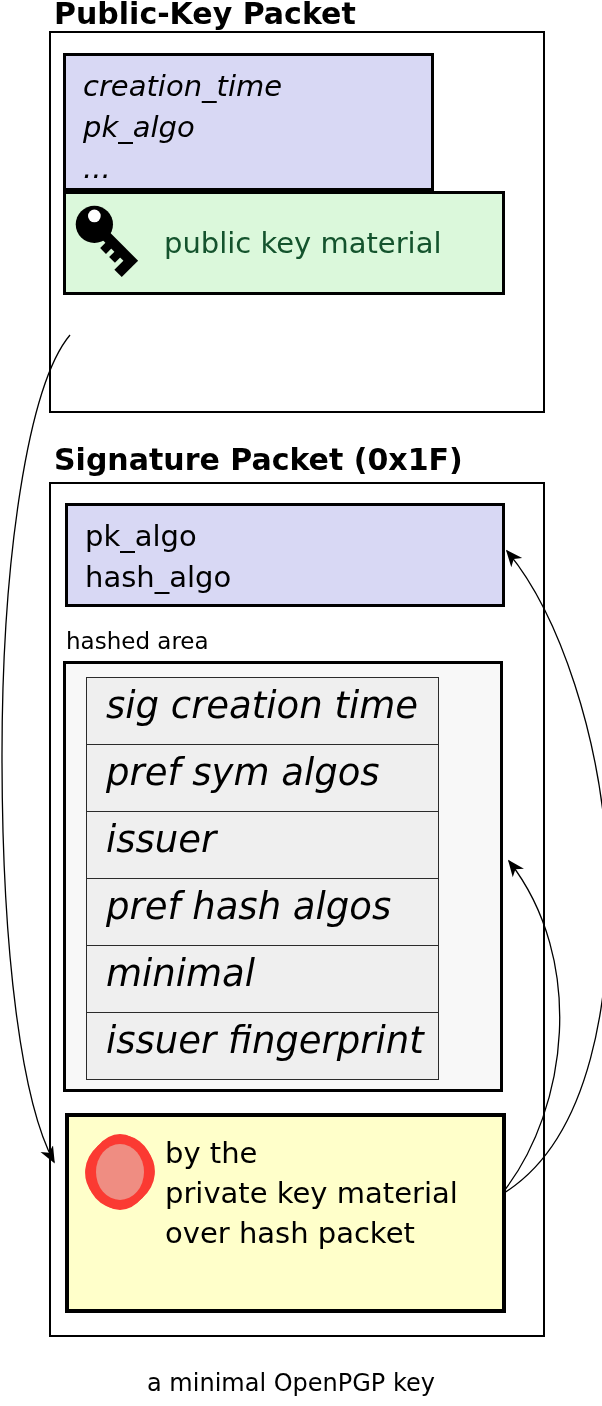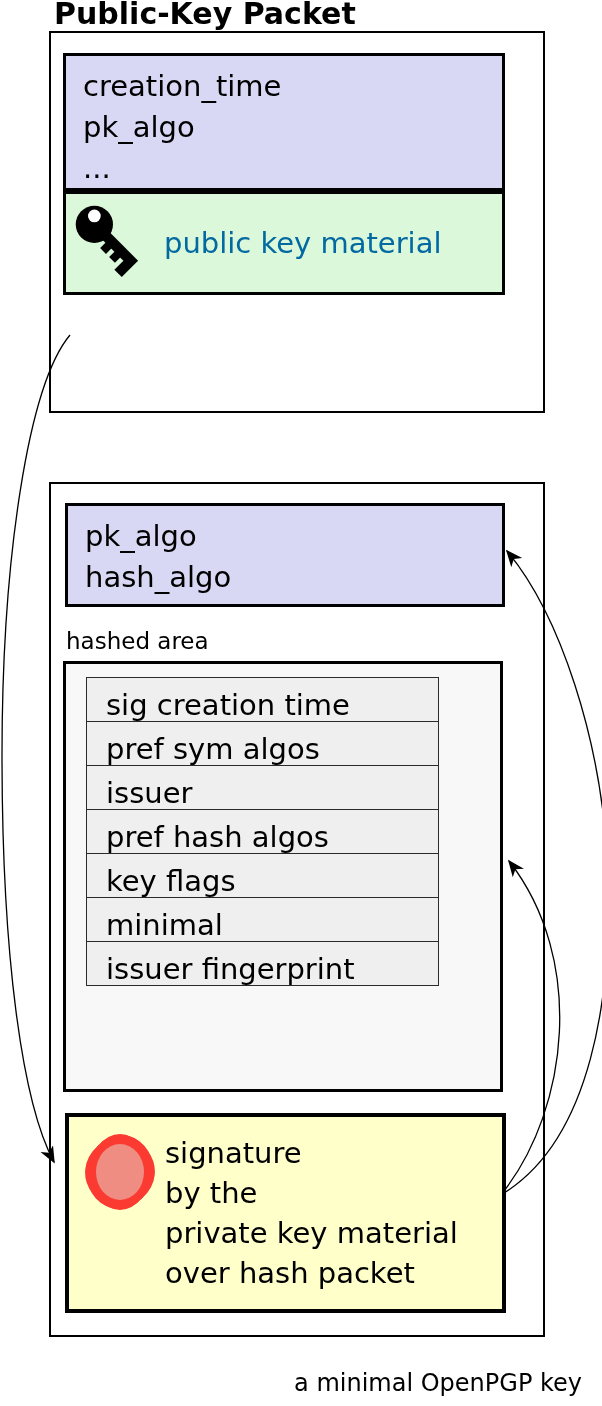--- a/index.html
+++ b/index.html
@@ -19,108 +19,107 @@
   }
   .hdrbox {
     position:absolute; background:#d8d8f4; border:3px solid #000;
     box-sizing:border-box; font-size:29px; line-height:41px;
     padding:10px 0 0 17px;
   }
   .matbox {
     position:absolute; background:#dbf8db; border:3px solid #000;
     box-sizing:border-box; display:flex; align-items:center;
   }
-  .matlabel { color:#0369a1; font-size:29px; margin-left:10px; }
+  .matlabel { color:#14532d; font-size:29px; margin-left:10px; }
   .arealabel { position:absolute; font-size:23px; }
   .hashedbox {
     position:absolute; background:#f8f8f8; border:3px solid #000;
     box-sizing:border-box;
   }
   .rows { position:absolute; }
   .row {
-    box-sizing:border-box; width:353px; height:45px; background:#efefef;
+    box-sizing:border-box; width:353px; height:68px; background:#efefef;
     border:1px solid #2b2b2b; margin-top:-1px;
-    font-size:29px; line-height:55px; padding-left:19px;
-    white-space:nowrap; overflow:hidden;
+    font-size:37px; line-height:55px; padding-left:19px;
+    white-space:nowrap; overflow:hidden;font-style:italic;
   }
   .row:first-child { margin-top:0; }
   .sigbox {
     position:absolute; background:#ffffca; border:4px solid #000;
     box-sizing:border-box;
   }
   .sigtext {
     position:absolute; left:96px; top:16px;
     font-size:29px; line-height:40px; white-space:nowrap;
   }
   .caption {
     position:absolute; left:0; top:1369px; width:582px;
-    text-align:right; font-size:24px;
+    text-align:center; font-size:24px;
   }
   svg.overlay { position:absolute; left:0; top:0; pointer-events:none; }
 </style>
 </head>
 <body>
 
 <div id="stage">
 
   <div class="abs ptitle" style="left:54px; top:-4px;">Public-Key Packet</div>
 
   <div class="packetbox" style="left:49px; top:31px; width:492px; height:378px;"></div>
 
-  <div class="hdrbox" style="left:63px; top:53px; width:442px; height:138px;">
+  <div class="hdrbox" style="left:63px; top:53px; width:371px; height:138px;font-style:italic;">
     <div>creation_time</div>
     <div>pk_algo</div>
     <div>...</div>
   </div>
 
   <div class="matbox" style="left:63px; top:191px; width:442px; height:104px;">
     <svg width="82" height="86" viewBox="0 0 110 110" style="margin-left:6px; flex:none;">
       <g transform="rotate(45 30 30)" fill="#000">
         <circle cx="30" cy="30" r="25"></circle>
         <circle cx="22" cy="22" r="8.5" fill="#ffffff"></circle>
         <rect x="46" y="23" width="60" height="14"></rect>
         <rect x="58" y="36" width="11" height="11"></rect>
         <rect x="75" y="36" width="11" height="11"></rect>
         <rect x="92" y="36" width="14" height="18"></rect>
       </g>
     </svg>
     <div class="matlabel">public key material</div>
   </div>
 
+  <div class="abs ptitle" style="left:54px; top:442px;">Signature Packet (0x1F)</div>
 
   <div class="packetbox" style="left:49px; top:482px; width:492px; height:851px;"></div>
 
   <div class="hdrbox" style="left:65px; top:503px; width:440px; height:104px;">
     <div>pk_algo</div>
     <div>hash_algo</div>
   </div>
 
   <div class="arealabel" style="left:66px; top:628px;">hashed area</div>
 
   <div class="hashedbox" style="left:63px; top:661px; width:440px; height:431px;"></div>
 
   <div class="rows" style="left:86px; top:677px;">
     <div class="row">sig creation time</div>
     <div class="row">pref sym algos</div>
     <div class="row">issuer</div>
     <div class="row">pref hash algos</div>
-    <div class="row">key flags</div>
     <div class="row">minimal</div>
     <div class="row">issuer fingerprint</div>
   </div>
 
   <div class="sigbox" style="left:65px; top:1113px; width:441px; height:200px;">
     <svg width="80" height="88" viewBox="0 0 80 88" style="position:absolute; left:11px; top:11px;">
       <ellipse cx="40" cy="44" rx="33" ry="37" fill="#fb3a32" transform="rotate(12 40 44)"></ellipse>
       <ellipse cx="40" cy="44" rx="35" ry="34" fill="#fb3a32" transform="rotate(-18 40 44)"></ellipse>
       <ellipse cx="40" cy="44" rx="30" ry="38" fill="#fb3a32"></ellipse>
       <ellipse cx="40" cy="44" rx="24" ry="28" fill="#ef8d82"></ellipse>
     </svg>
     <div class="sigtext">
-      <div>signature</div>
       <div>by the</div>
       <div>private key material</div>
       <div>over hash packet</div>
     </div>
   </div>
 
   <div class="caption">a minimal OpenPGP key</div>
 
   <svg class="overlay" width="602" height="1406" viewBox="0 0 602 1406">
     <defs>

